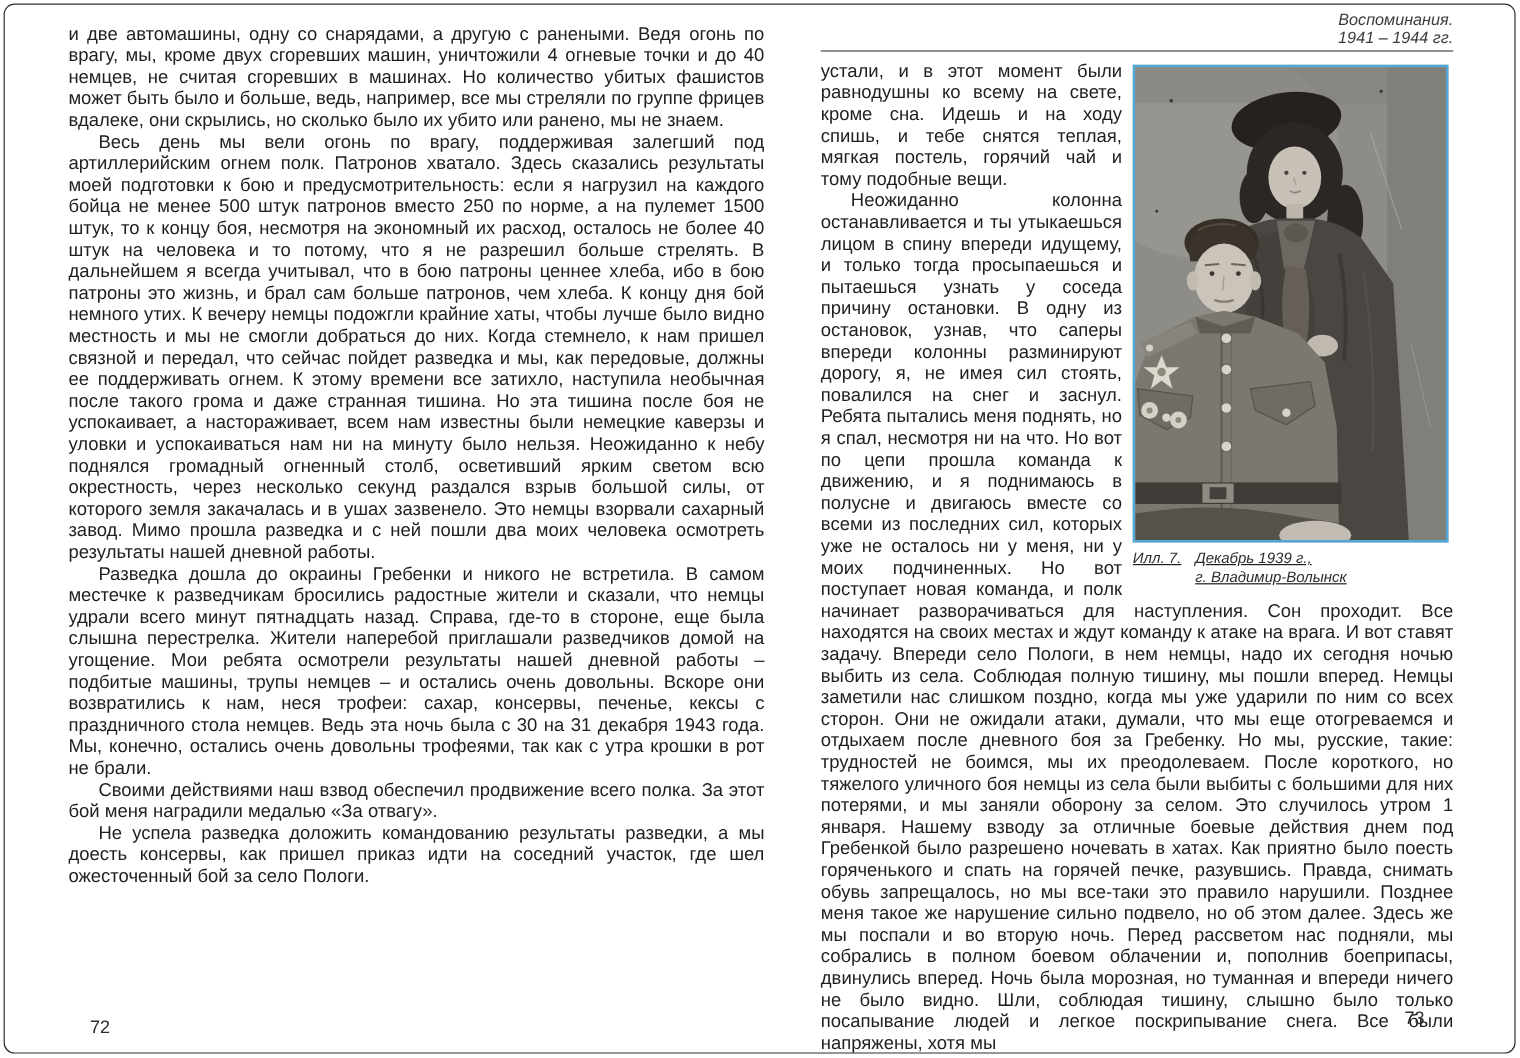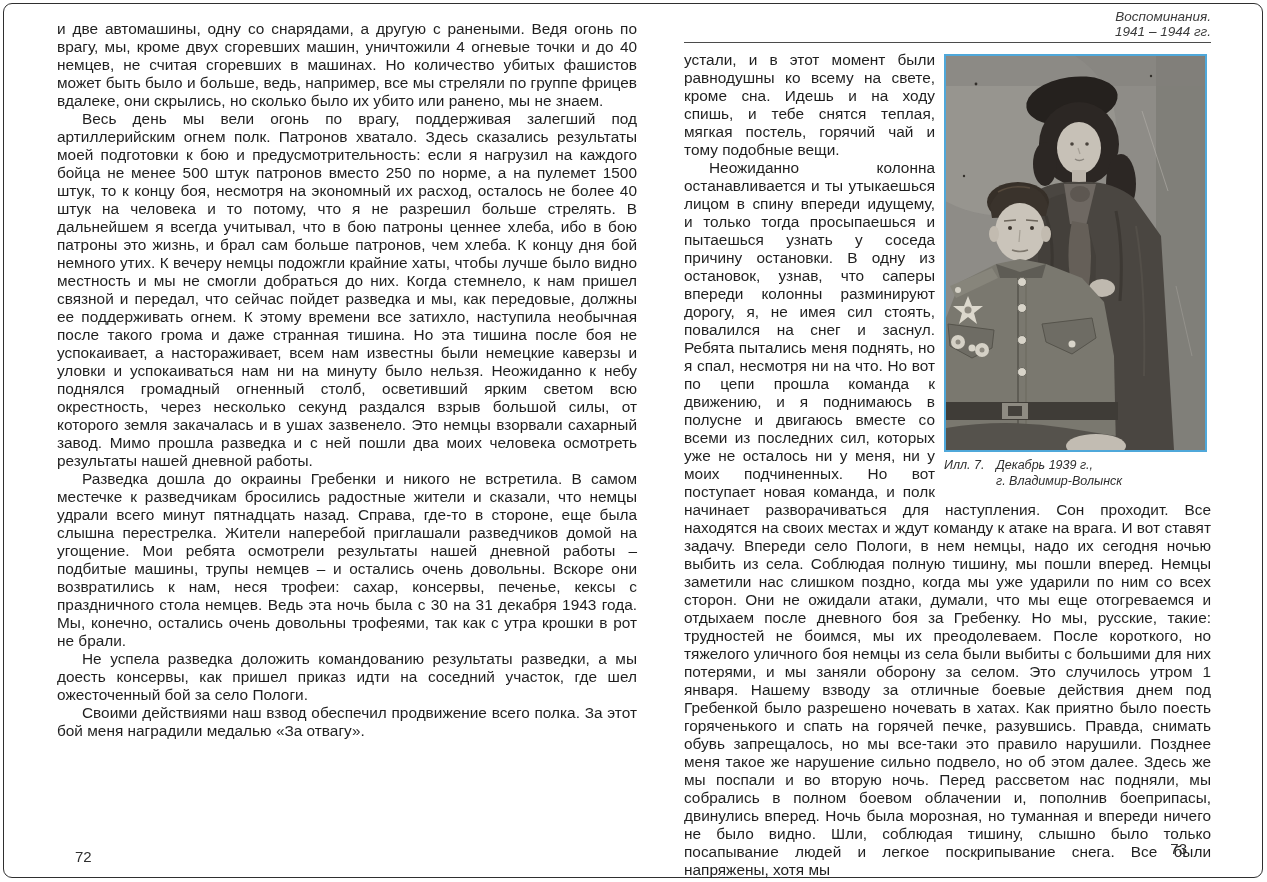--- a/index.html
+++ b/index.html
@@ -21,21 +21,21 @@
     display:flex;align-items:flex-end;padding-bottom:3px;
   }
   .page-header .right-block{margin-left:auto;text-align:right;}
   .page-body{
     margin-top:8px;font-size:15.4px;line-height:18px;
     text-align:justify;color:#1f1f1f;
   }
   .page-body p{margin:0;}
   .page-body p.indent{text-indent:25px;}
   figure.photo-fig{
-    float:right;width:267px;margin:3px 0 4px 9px;padding:0;
+    float:right;width:267px;margin:3px 0 4px 9px;padding:0;text-decoration:underline;
   }
   .photo{
     width:259px;height:394px;border:2px solid #4fa8da;
     background:#8e8c87;overflow:hidden;
   }
   .photo svg{display:block;}
   figcaption{
     margin-top:6px;font-style:italic;font-size:12.5px;line-height:15.5px;
     color:#2e2e2e;display:flex;text-align:left;
   }
@@ -47,22 +47,22 @@
 </head>
 <body>
 
 <div class="scan-frame"></div>
 
 <div class="page left">
   <div class="page-body">
     <p>и две автомашины, одну со снарядами, а другую с ранеными. Ведя огонь по врагу, мы, кроме двух сгоревших машин, уничтожили 4 огневые точки и до 40 немцев, не считая сгоревших в машинах. Но количество убитых фашистов может быть было и больше, ведь, например, все мы стреляли по группе фрицев вдалеке, они скрылись, но сколько было их убито или ранено, мы не знаем.</p>
     <p class="indent">Весь день мы вели огонь по врагу, поддерживая залегший под артиллерийским огнем полк. Патронов хватало. Здесь сказались результаты моей подготовки к бою и предусмотрительность: если я нагрузил на каждого бойца не менее 500 штук патронов вместо 250 по норме, а на пулемет 1500 штук, то к концу боя, несмотря на экономный их расход, осталось не более 40 штук на человека и то потому, что я не разрешил больше стрелять. В дальнейшем я всегда учитывал, что в бою патроны ценнее хлеба, ибо в бою патроны это жизнь, и брал сам больше патронов, чем хлеба. К концу дня бой немного утих. К вечеру немцы подожгли крайние хаты, чтобы лучше было видно местность и мы не смогли добраться до них. Когда стемнело, к нам пришел связной и передал, что сейчас пойдет разведка и мы, как передовые, должны ее поддерживать огнем. К этому времени все затихло, наступила необычная после такого грома и даже странная тишина. Но эта тишина после боя не успокаивает, а настораживает, всем нам известны были немецкие каверзы и уловки и успокаиваться нам ни на минуту было нельзя. Неожиданно к небу поднялся громадный огненный столб, осветивший ярким светом всю окрестность, через несколько секунд раздался взрыв большой силы, от которого земля закачалась и в ушах зазвенело. Это немцы взорвали сахарный завод. Мимо прошла разведка и с ней пошли два моих человека осмотреть результаты нашей дневной работы.</p>
     <p class="indent">Разведка дошла до окраины Гребенки и никого не встретила. В самом местечке к разведчикам бросились радостные жители и сказали, что немцы удрали всего минут пятнадцать назад. Справа, где-то в стороне, еще была слышна перестрелка. Жители наперебой приглашали разведчиков домой на угощение. Мои ребята осмотрели результаты нашей дневной работы – подбитые машины, трупы немцев – и остались очень довольны. Вскоре они возвратились к нам, неся трофеи: сахар, консервы, печенье, кексы с праздничного стола немцев. Ведь эта ночь была с 30 на 31 декабря 1943 года. Мы, конечно, остались очень довольны трофеями, так как с утра крошки в рот не брали.</p>
+    <p class="indent">Своими действиями наш взвод обеспечил продвижение всего полка. За этот бой меня наградили медалью «За отвагу».</p>
     <p class="indent">Не успела разведка доложить командованию результаты разведки, а мы доесть консервы, как пришел приказ идти на соседний участок, где шел ожесточенный бой за село Пологи.</p>
-    <p class="indent">Своими действиями наш взвод обеспечил продвижение всего полка. За этот бой меня наградили медалью «За отвагу».</p>
   </div>
 </div>
 <div class="pagenum left">72</div>
 
 <div class="page right">
   <div class="page-header">
     <div class="right-block">
       <div>Воспоминания.</div>
       <div>1941 – 1944 гг.</div>
     </div>

